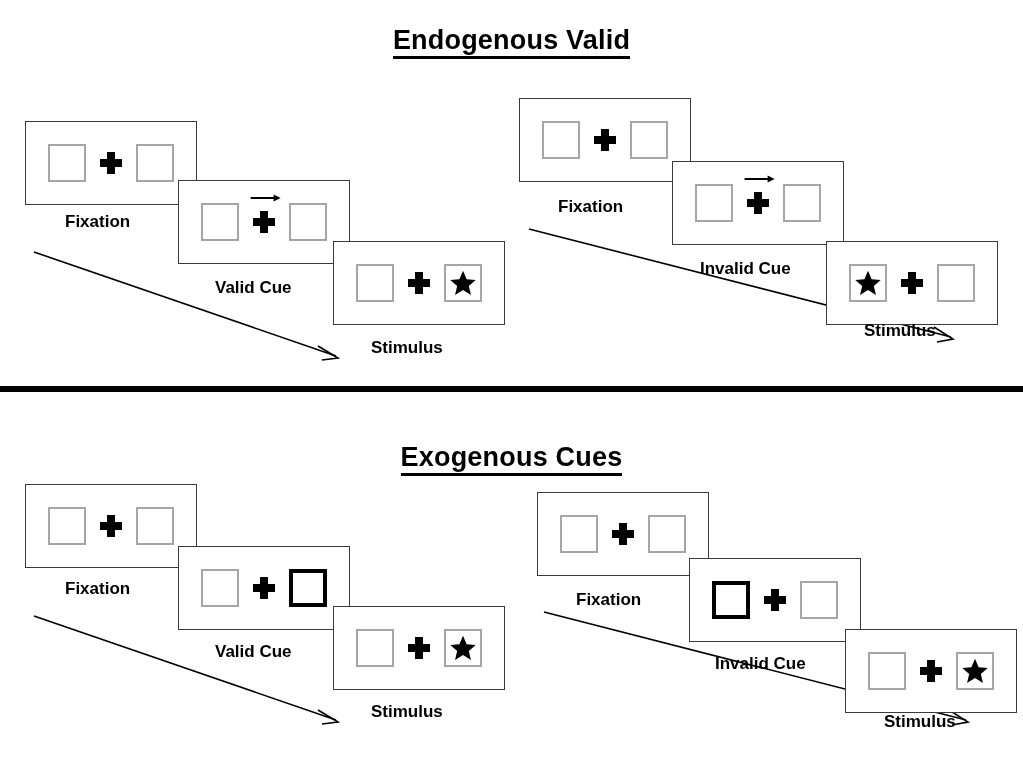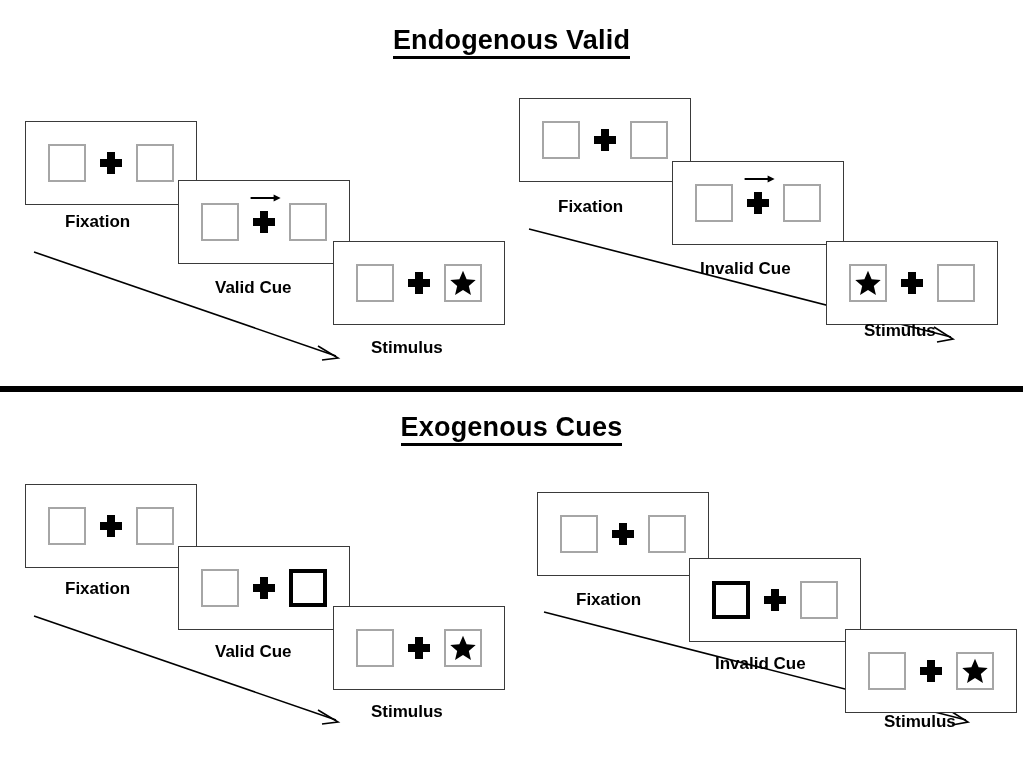--- a/index.html
+++ b/index.html
@@ -24,21 +24,21 @@
     font-size: 27px;
     font-weight: bold;
     letter-spacing: 0.2px;
     color: #000;
   }
   .section-title span {
     border-bottom: 3px solid #000;
     padding-bottom: 1px;
   }
   #title-endogenous { top: 25px; left: 0; }
-  #title-exogenous  { top: 412px; left: 0; }
+  #title-exogenous  { top: 442px; left: 0; }
 
   
   .divider {
     position: absolute;
     left: 0;
     width: 1023px;
     height: 6px;
     background: #000;
   }
   #divider-main { top: 386px; }

